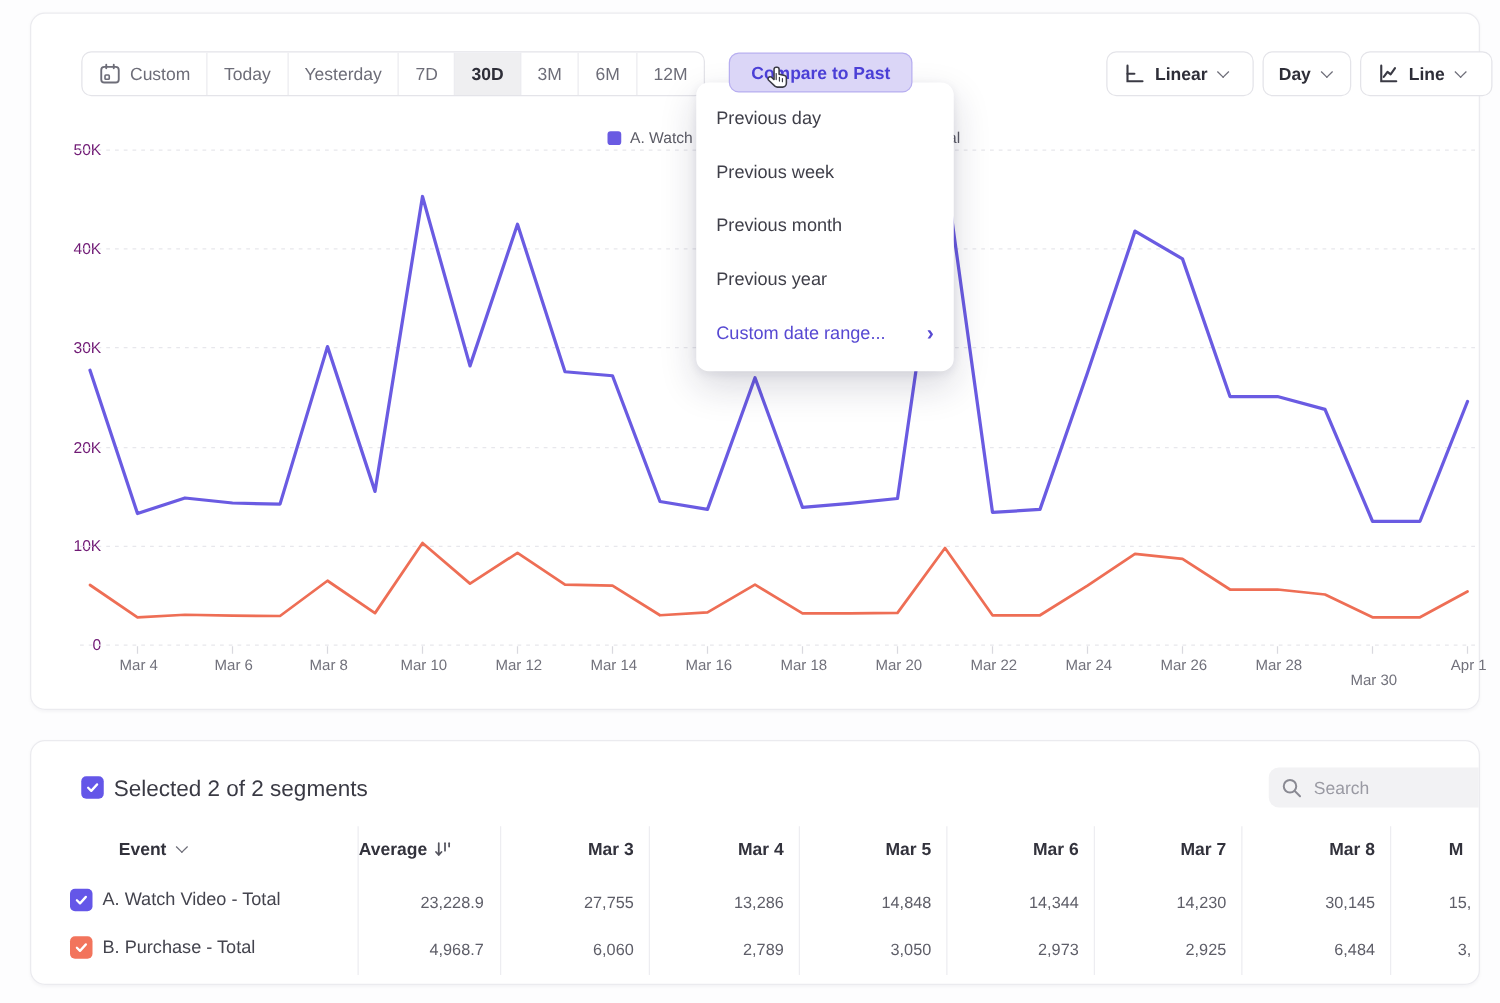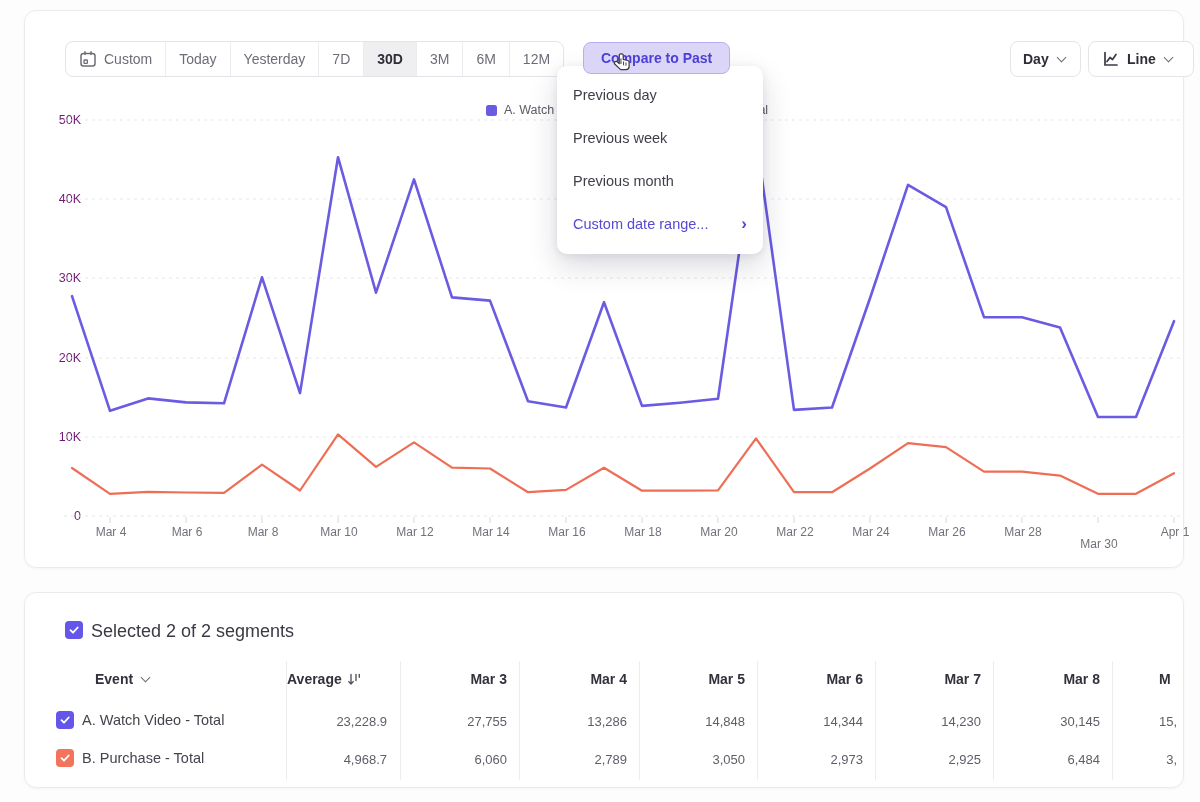--- a/index.html
+++ b/index.html
@@ -99,20 +99,30 @@
         <div class="seg">
           <span>6M</span>
         </div>
         <div class="seg">
           <span>12M</span>
         </div>
       </div>
 
     <button id="compare-btn">Compare to Past</button>
 
+    <div class="tool-btn" id="linear-btn">
+      <span style="display:flex;">
+        <svg width="18" height="18" viewBox="0 0 18 18">
+            <path d="M4 2.5 V15 H16" fill="none" stroke="#3A3A44" stroke-width="1.7" stroke-linecap="round"></path>
+            <path d="M4 9 H9.5" fill="none" stroke="#3A3A44" stroke-width="1.7" stroke-linecap="round"></path>
+          </svg>
+      </span>
+      <span>Linear</span>
+      <span class="chev"></span>
+    </div>
 
     <div class="tool-btn" id="day-btn">
       <span>Day</span>
       <span class="chev"></span>
     </div>
 
     <div class="tool-btn" id="line-btn">
       <span style="display:flex;">
         <svg width="18" height="18" viewBox="0 0 18 18">
             <path d="M4 2.5 V15 H16" fill="none" stroke="#3A3A44" stroke-width="1.7" stroke-linecap="round"></path>
@@ -186,20 +196,23 @@
   <div id="compare-menu">
       <div class="menu-item">
         <span>Previous day</span>
       </div>
       <div class="menu-item">
         <span>Previous week</span>
       </div>
       <div class="menu-item">
         <span>Previous month</span>
       </div>
+      <div class="menu-item">
+        <span>Previous year</span>
+      </div>
       <div class="menu-item" style="color: rgb(87, 73, 210);">
         <span>Custom date range...</span>
         <span class="arrow">›</span>
       </div>
     </div>
 
   <div id="cursor-icon">
     <svg width="23" height="23" viewBox="0 0 24 24">
       <path d="M10.3 2.9c-1 0-1.7.8-1.7 1.7v8.6l-2.1-1.9c-.7-.7-1.9-.6-2.5.1-.6.7-.6 1.8.1 2.4l5.2 4.9c.6.5 1.3.8 2.1.8h4.3c1.8 0 3.2-1.4 3.2-3.2v-4.5c0-.9-.6-1.7-1.5-1.9l-4.6-1.1V4.6c0-1-.8-1.7-1.7-1.7z" fill="#ffffff" stroke="#3B3B45" stroke-width="1.3" stroke-linejoin="round"></path>
       <path d="M10.4 13.2v-5" stroke="#3B3B45" stroke-width="1" stroke-linecap="round"></path>
@@ -209,20 +222,29 @@
 
   <div class="card" id="table-card">
 
     <div class="cb" id="select-all-cb" style="left: 40px; top: 28px; background: rgb(100, 86, 232);">
       <svg width="12" height="12" viewBox="0 0 12 12">
           <path d="M2.5 6.2 L5 8.7 L9.7 3.5" fill="none" stroke="#fff" stroke-width="1.8" stroke-linecap="round" stroke-linejoin="round"></path>
         </svg>
     </div>
     <div id="selected-label" style="top: 28px;">Selected 2 of 2 segments</div>
 
+    <div id="search-box" style="top: 21px;">
+      <span style="display:flex;">
+        <svg width="17" height="17" viewBox="0 0 17 17">
+            <circle cx="7" cy="7" r="5" fill="none" stroke="#8A8A93" stroke-width="1.6"></circle>
+            <path d="M11 11 L15 15" stroke="#8A8A93" stroke-width="1.6" stroke-linecap="round"></path>
+          </svg>
+      </span>
+      <input type="text" placeholder="Search" style="">
+    </div>
 
     <div class="th" id="event-header" style="left: 70px; top: 78px;">
       <span>Event</span>
       <span class="chev"></span>
     </div>
 
     <div class="th" id="avg-header" style="left: 262px; top: 78px;">
       <span>Average</span>
       <span style="display:flex;">
         <svg width="15" height="15" viewBox="0 0 15 15">

